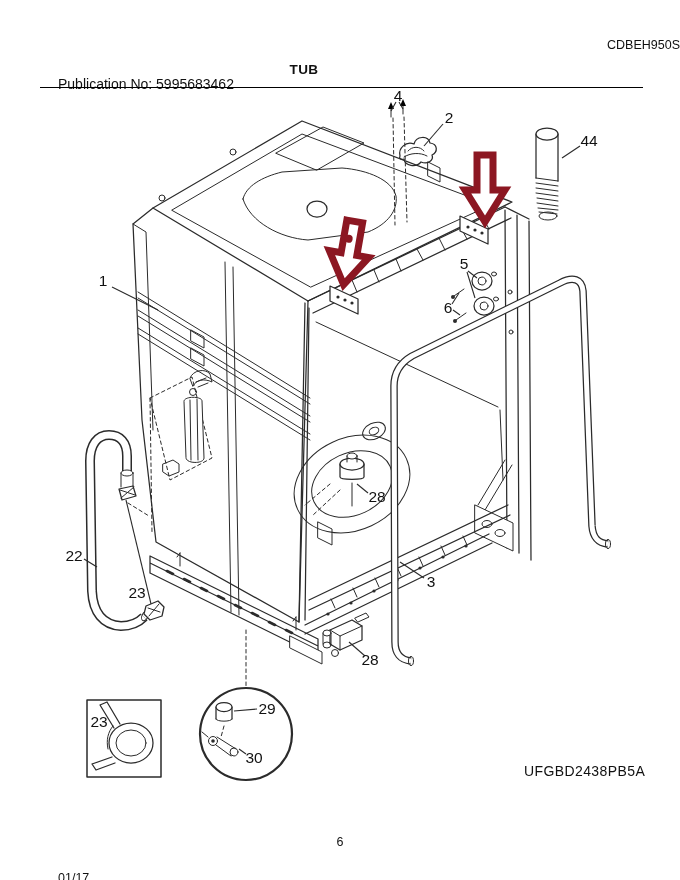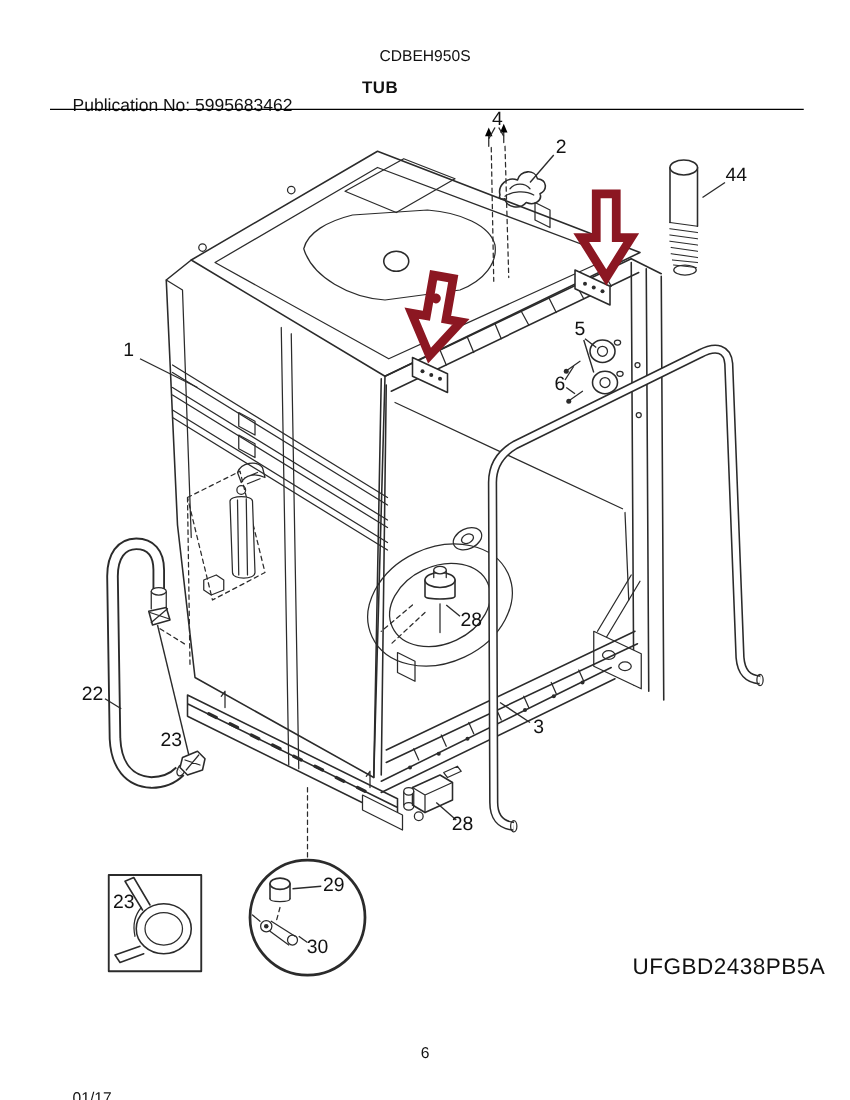--- a/index.html
+++ b/index.html
@@ -4,24 +4,24 @@
 <style>
   :root{ --line:#2b2b2b; --accent:#8c1722; }
   html,body{margin:0;padding:0;}
   body{
     width:680px;height:880px;position:relative;overflow:hidden;
     background:#ffffff;color:#111;
     font-family:"Liberation Sans", sans-serif;
   }
   .abs{position:absolute;}
   .hdr-pub{left:58px;top:38px;font-size:14px;margin-top:38px;}
-  .hdr-model{left:0;top:38px;width:680px;text-align:center;font-size:12.5px;}
+  .hdr-model{left:0;top:38px;width:680px;text-align:right;font-size:12.5px;}
   .hdr-title{left:0;top:62px;width:608px;text-align:center;font-size:13.5px;font-weight:bold;letter-spacing:.4px;}
   .rule{left:40px;top:87px;width:603px;height:0;border-top:1.6px solid #000;}
-  .code{left:506px;top:763px;font-size:18px;letter-spacing:.4px;text-align:center;}
+  .code{left:524px;top:763px;font-size:14px;letter-spacing:.4px;text-align:center;}
   .ftr-date{left:58px;top:835px;font-size:12.5px;margin-top:36px;}
   .ftr-page{left:0;top:835px;width:680px;text-align:center;font-size:12.5px;}
   .diagram-svg{left:0;top:0;width:680px;height:880px;}
   .callout-layer{left:0;top:0;width:680px;height:880px;pointer-events:none;}
   .callout{position:absolute;transform:translate(-50%,-50%);font-size:15.5px;color:#111;white-space:nowrap;}
 
   
   .art{stroke:var(--line);stroke-width:1.25;fill:none;stroke-linecap:round;stroke-linejoin:round;}
   .thin{stroke-width:1;}
   .thick{stroke-width:2.2;}

